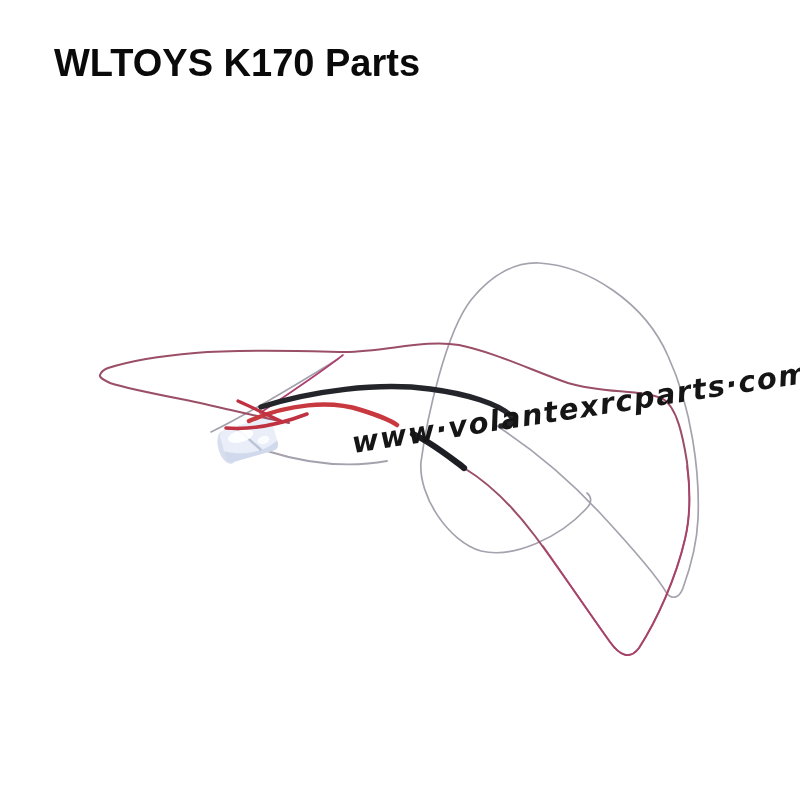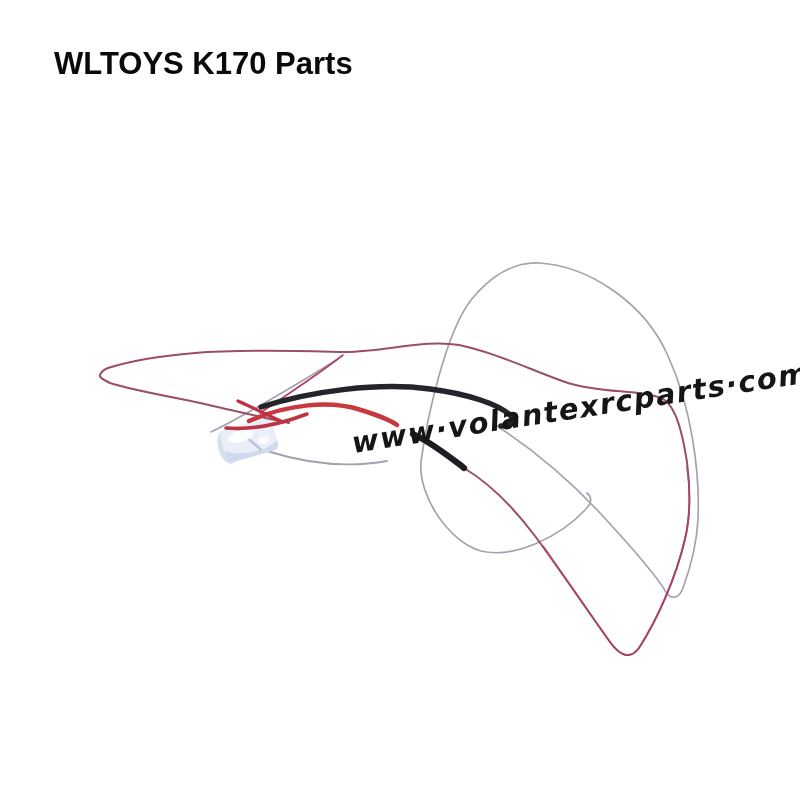--- a/index.html
+++ b/index.html
@@ -1,18 +1,18 @@
 <!DOCTYPE html>
 <html><head>
 <meta charset="utf-8">
 <style>
   html,body{margin:0;padding:0;background:#ffffff;}
   .stage{position:relative;width:800px;height:800px;background:#ffffff;overflow:hidden;
          font-family:"Liberation Sans",sans-serif;}
-  .header{position:absolute;left:54px;top:44px;color:#0a0a0a;font-size:31px;
+  .header{position:absolute;left:54px;top:44px;color:#0a0a0a;font-size:38px;
           line-height:39px;font-weight:600;letter-spacing:0;white-space:nowrap;}
   .photo-svg{position:absolute;left:0;top:0;filter:blur(0.4px);}
   .watermark{position:absolute;left:352px;top:424px;height:38px;line-height:38px;
              font-family:"DejaVu Sans",sans-serif;font-style:italic;font-weight:600;
              font-size:29px;letter-spacing:1.5px;color:#151515;white-space:nowrap;
              transform:rotate(-8.8deg);transform-origin:0 50%;}
 </style>
 </head>
 <body>
 

